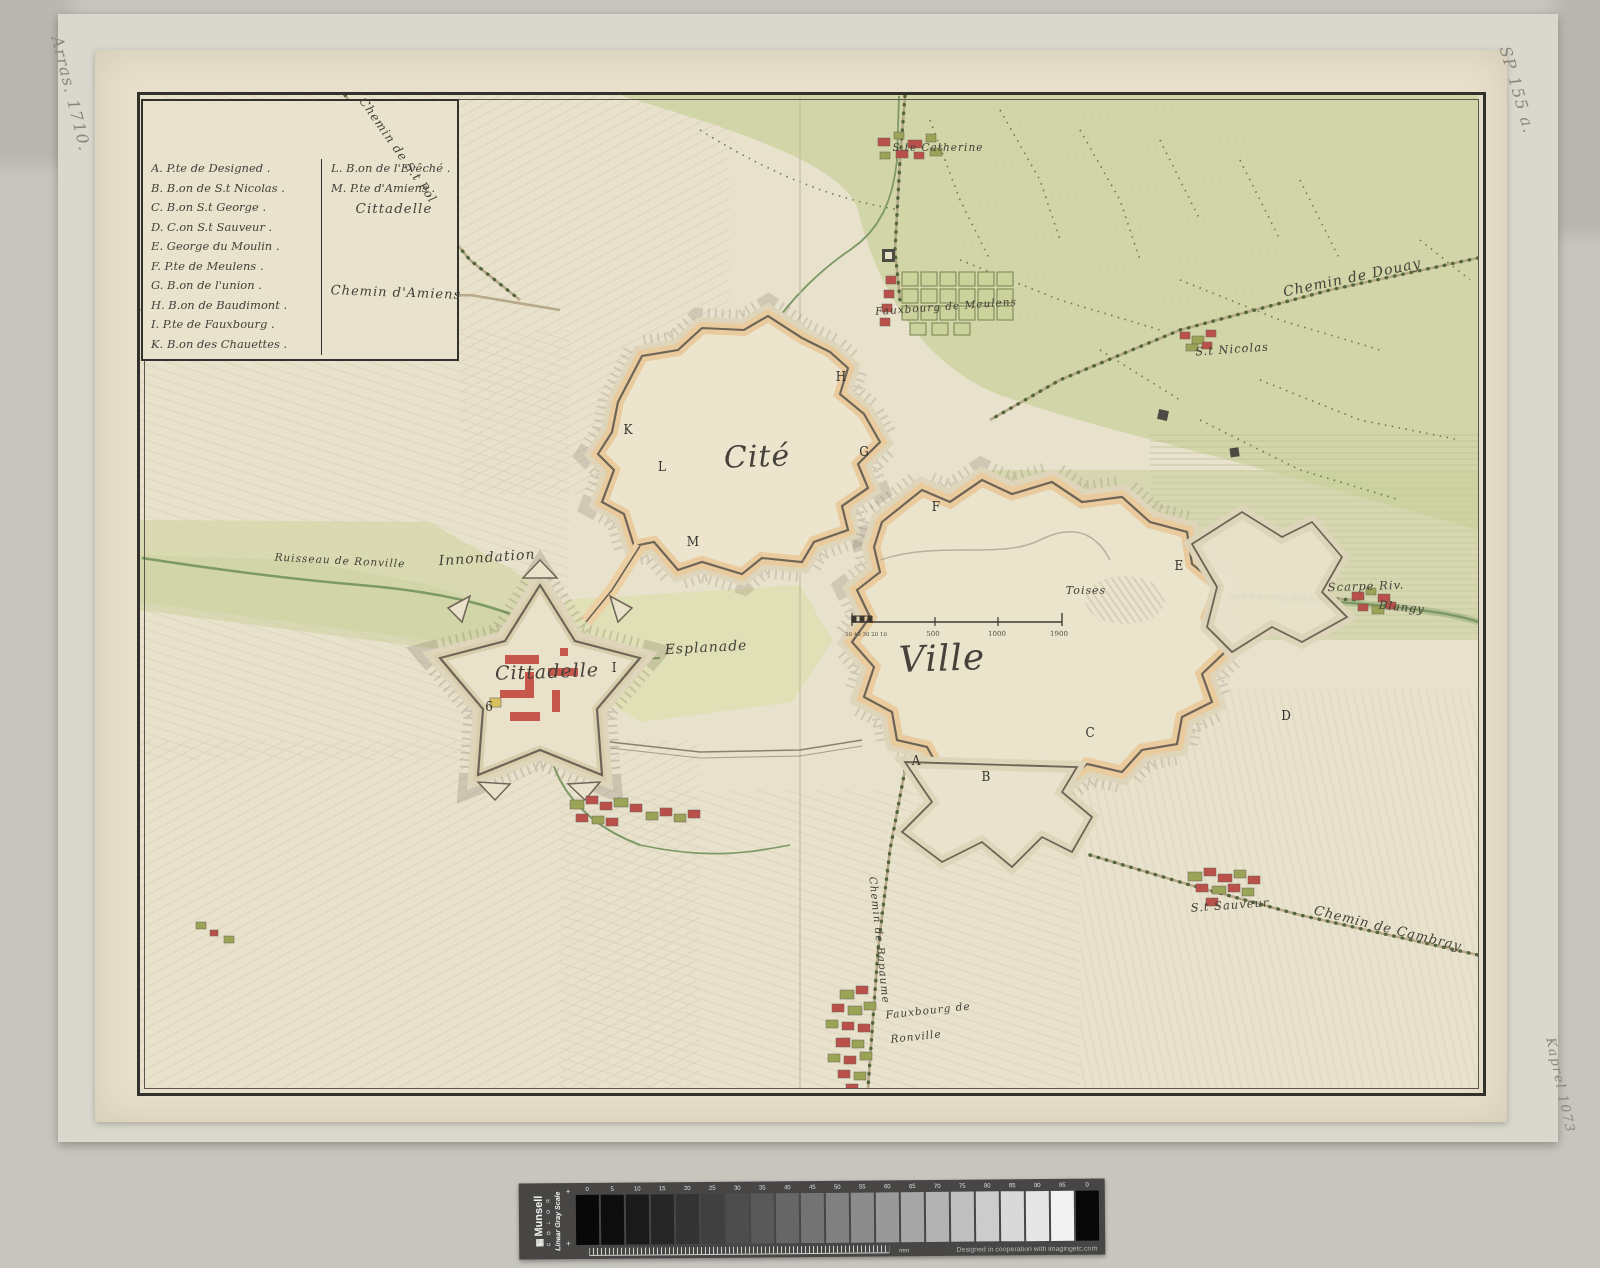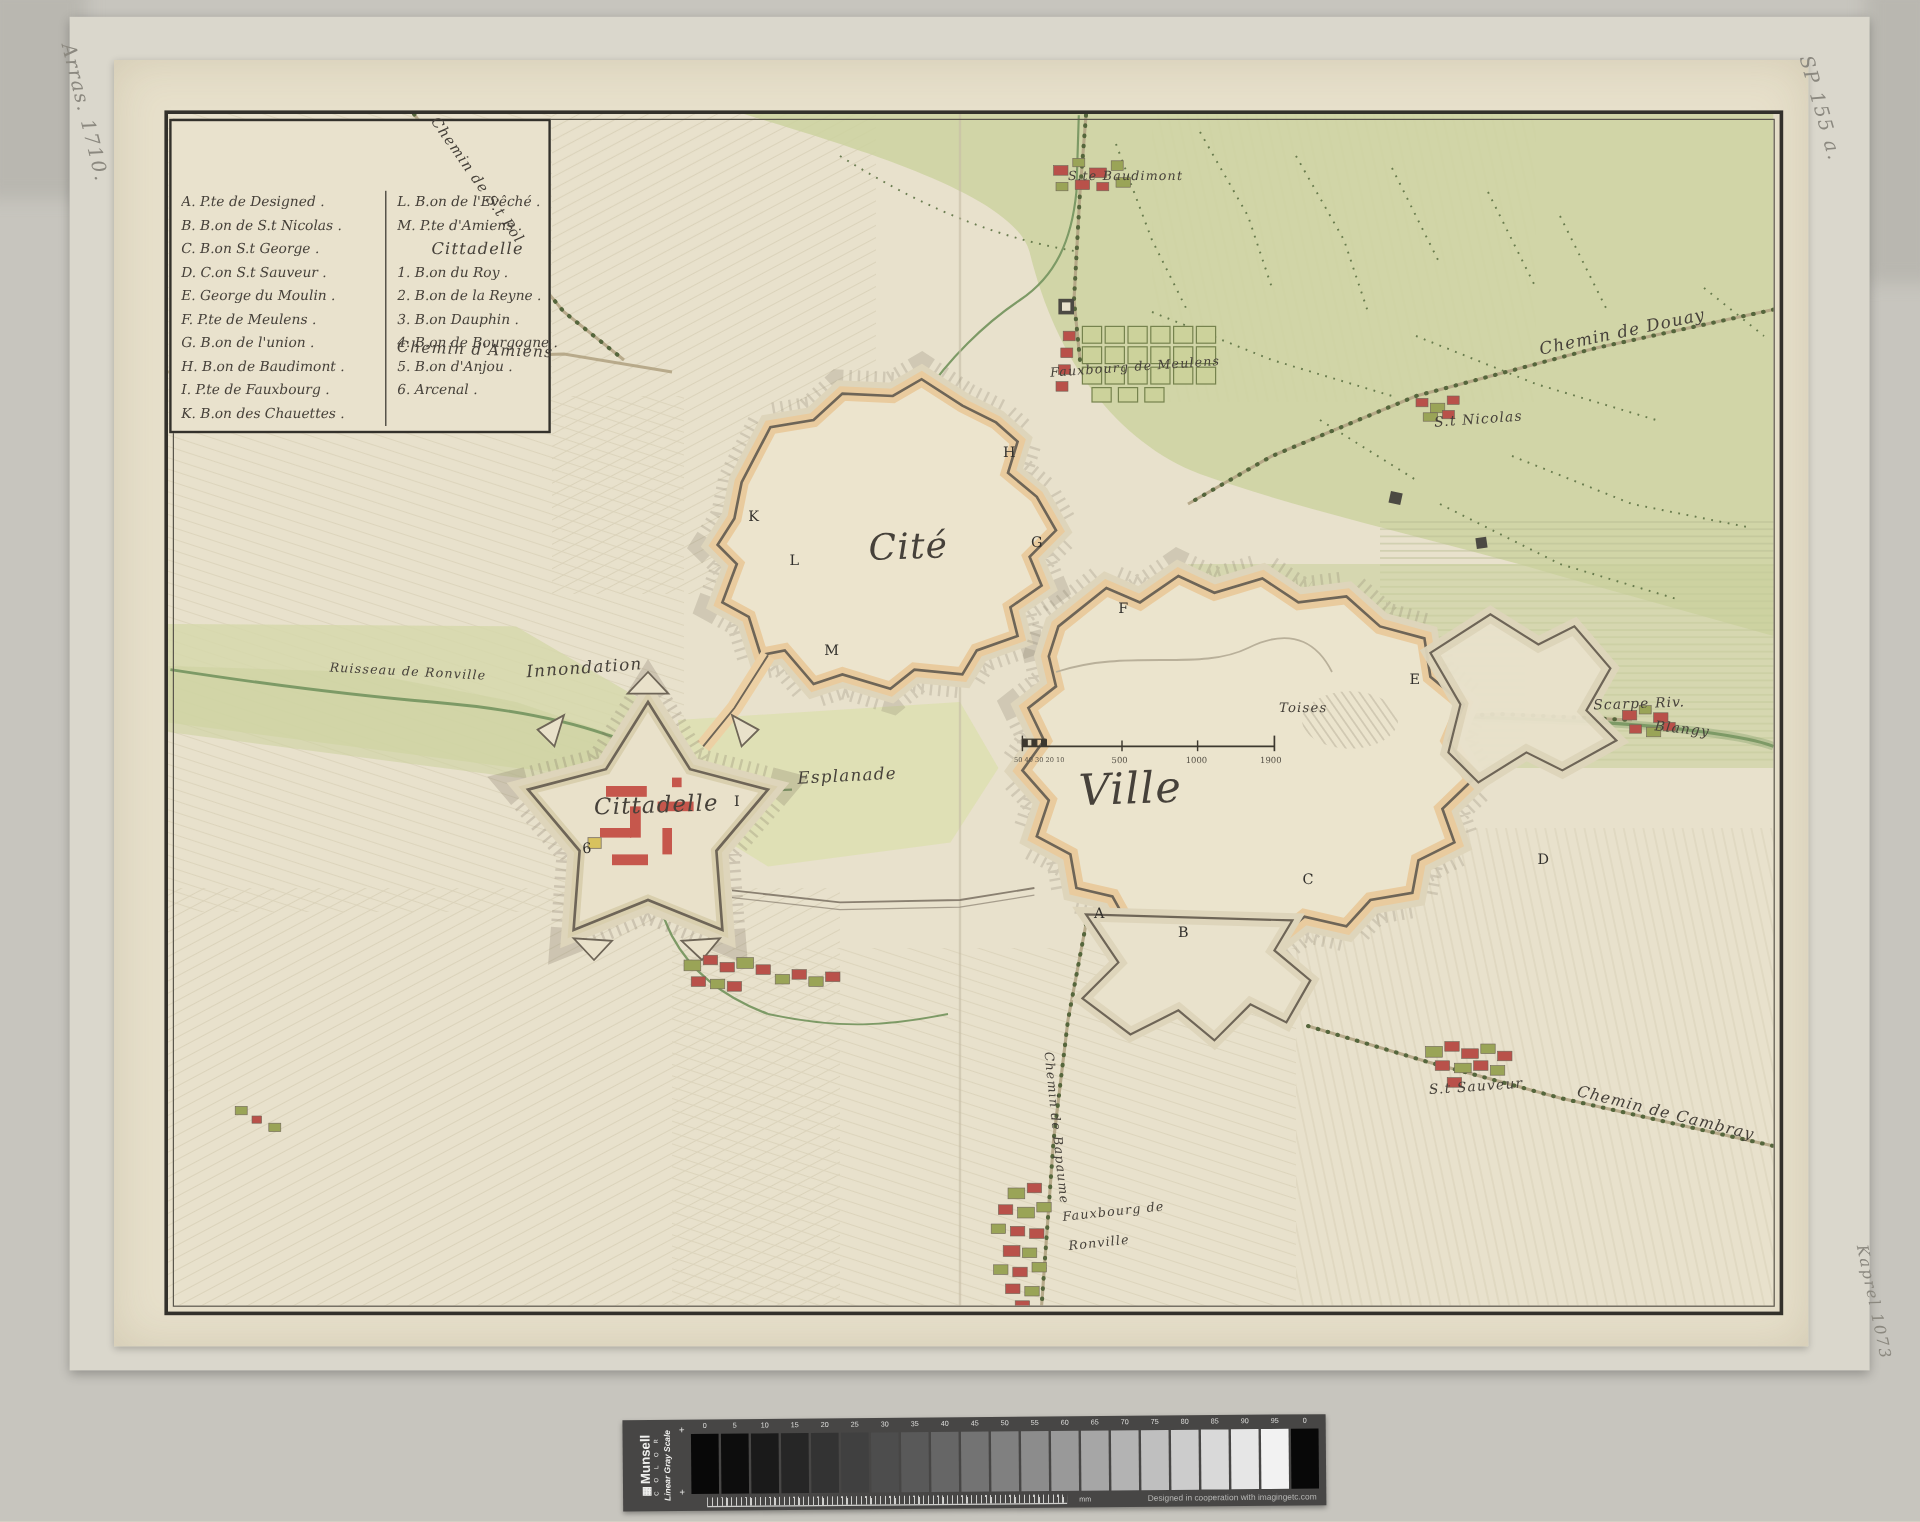--- a/index.html
+++ b/index.html
@@ -414,42 +414,34 @@
         <div class="legend-item">H. B.on de Baudimont .</div>
         <div class="legend-item">I. P.te de Fauxbourg .</div>
         <div class="legend-item">K. B.on des Chauettes .</div>
       </div>
     <div class="legend-col right">
       <div id="legend-right-top">
           <div class="legend-item">L. B.on de l'Evêché .</div>
           <div class="legend-item">M. P.te d'Amiens .</div>
         </div>
       <div class="legend-header">Cittadelle</div>
-      <div id="legend-right-list">
-          <div class="legend-item">1. B.on du Roy .</div>
-          <div class="legend-item">2. B.on de la Reyne .</div>
-          <div class="legend-item">3. B.on Dauphin .</div>
-          <div class="legend-item">4. B.on de Bourgogne .</div>
-          <div class="legend-item">5. B.on d'Anjou .</div>
-          <div class="legend-item">6. Arcenal .</div>
-        </div>
     </div>
   </div>
 </div>
 
 <div id="labels-layer">
     <span class="map-label" style="left: 757px; top: 456px; font-size: 30px; transform: translate(-50%, -50%) rotate(-2deg);">Cité</span>
     <span class="map-label" style="left: 942px; top: 658px; font-size: 36px; transform: translate(-50%, -50%) rotate(-2deg);">Ville</span>
     <span class="map-label" style="left: 547px; top: 671px; font-size: 19px; transform: translate(-50%, -50%) rotate(-2deg);">Cittadelle</span>
     <span class="map-label" style="left: 706px; top: 647px; font-size: 14px; transform: translate(-50%, -50%) rotate(-3deg);">Esplanade</span>
     <span class="map-label" style="left: 487px; top: 557px; font-size: 14px; transform: translate(-50%, -50%) rotate(-4deg);">Innondation</span>
     <span class="map-label" style="left: 340px; top: 560px; font-size: 10.5px; transform: translate(-50%, -50%) rotate(3deg);">Ruisseau de Ronville</span>
     <span class="map-label" style="left: 398px; top: 150px; font-size: 12px; transform: translate(-50%, -50%) rotate(55deg);">Chemin de S.t Pol</span>
     <span class="map-label" style="left: 396px; top: 292px; font-size: 13px; transform: translate(-50%, -50%) rotate(2deg);">Chemin d'Amiens</span>
-    <span class="map-label" style="left: 938px; top: 147px; font-size: 10.5px; transform: translate(-50%, -50%) rotate(0deg);">S.te Baudimont</span>
+    <span class="map-label" style="left: 938px; top: 147px; font-size: 10.5px; transform: translate(-50%, -50%) rotate(0deg);">S.te Catherine</span>
     <span class="map-label" style="left: 946px; top: 306px; font-size: 10.5px; transform: translate(-50%, -50%) rotate(-4deg);">Fauxbourg de Meulens</span>
     <span class="map-label" style="left: 1232px; top: 349px; font-size: 11.5px; transform: translate(-50%, -50%) rotate(-4deg);">S.t Nicolas</span>
     <span class="map-label" style="left: 1352px; top: 277px; font-size: 14px; transform: translate(-50%, -50%) rotate(-12deg);">Chemin de Douay</span>
     <span class="map-label" style="left: 1366px; top: 586px; font-size: 11.5px; transform: translate(-50%, -50%) rotate(-2deg);">Scarpe Riv.</span>
     <span class="map-label" style="left: 1402px; top: 607px; font-size: 11.5px; transform: translate(-50%, -50%) rotate(6deg);">Blangy</span>
     <span class="map-label" style="left: 1388px; top: 928px; font-size: 13px; transform: translate(-50%, -50%) rotate(14deg);">Chemin de Cambray</span>
     <span class="map-label" style="left: 1230px; top: 905px; font-size: 11.5px; transform: translate(-50%, -50%) rotate(-4deg);">S.t Sauveur</span>
     <span class="map-label" style="left: 928px; top: 1010px; font-size: 10.5px; transform: translate(-50%, -50%) rotate(-6deg);">Fauxbourg de</span>
     <span class="map-label" style="left: 916px; top: 1036px; font-size: 10.5px; transform: translate(-50%, -50%) rotate(-6deg);">Ronville</span>
     <span class="map-label" style="left: 880px; top: 940px; font-size: 10.5px; transform: translate(-50%, -50%) rotate(84deg);">Chemin de Bapaume</span>

